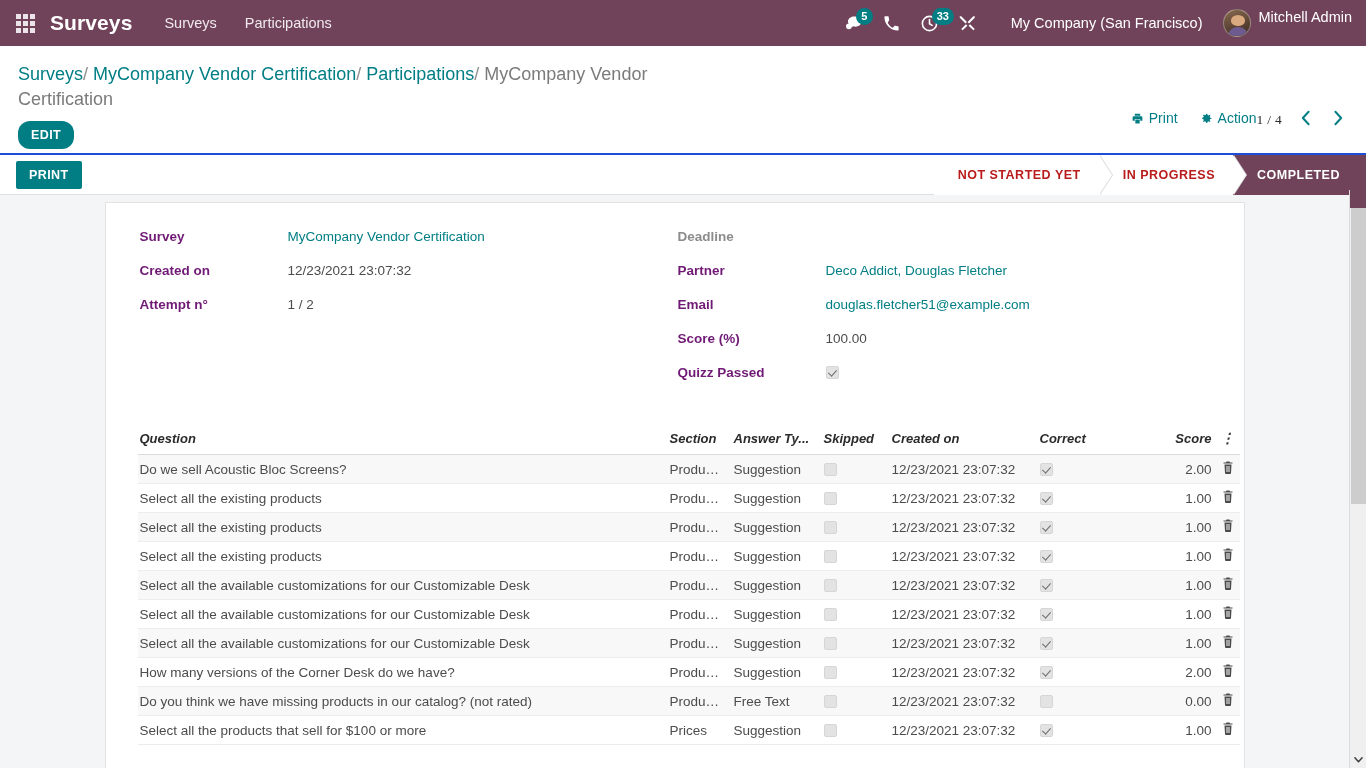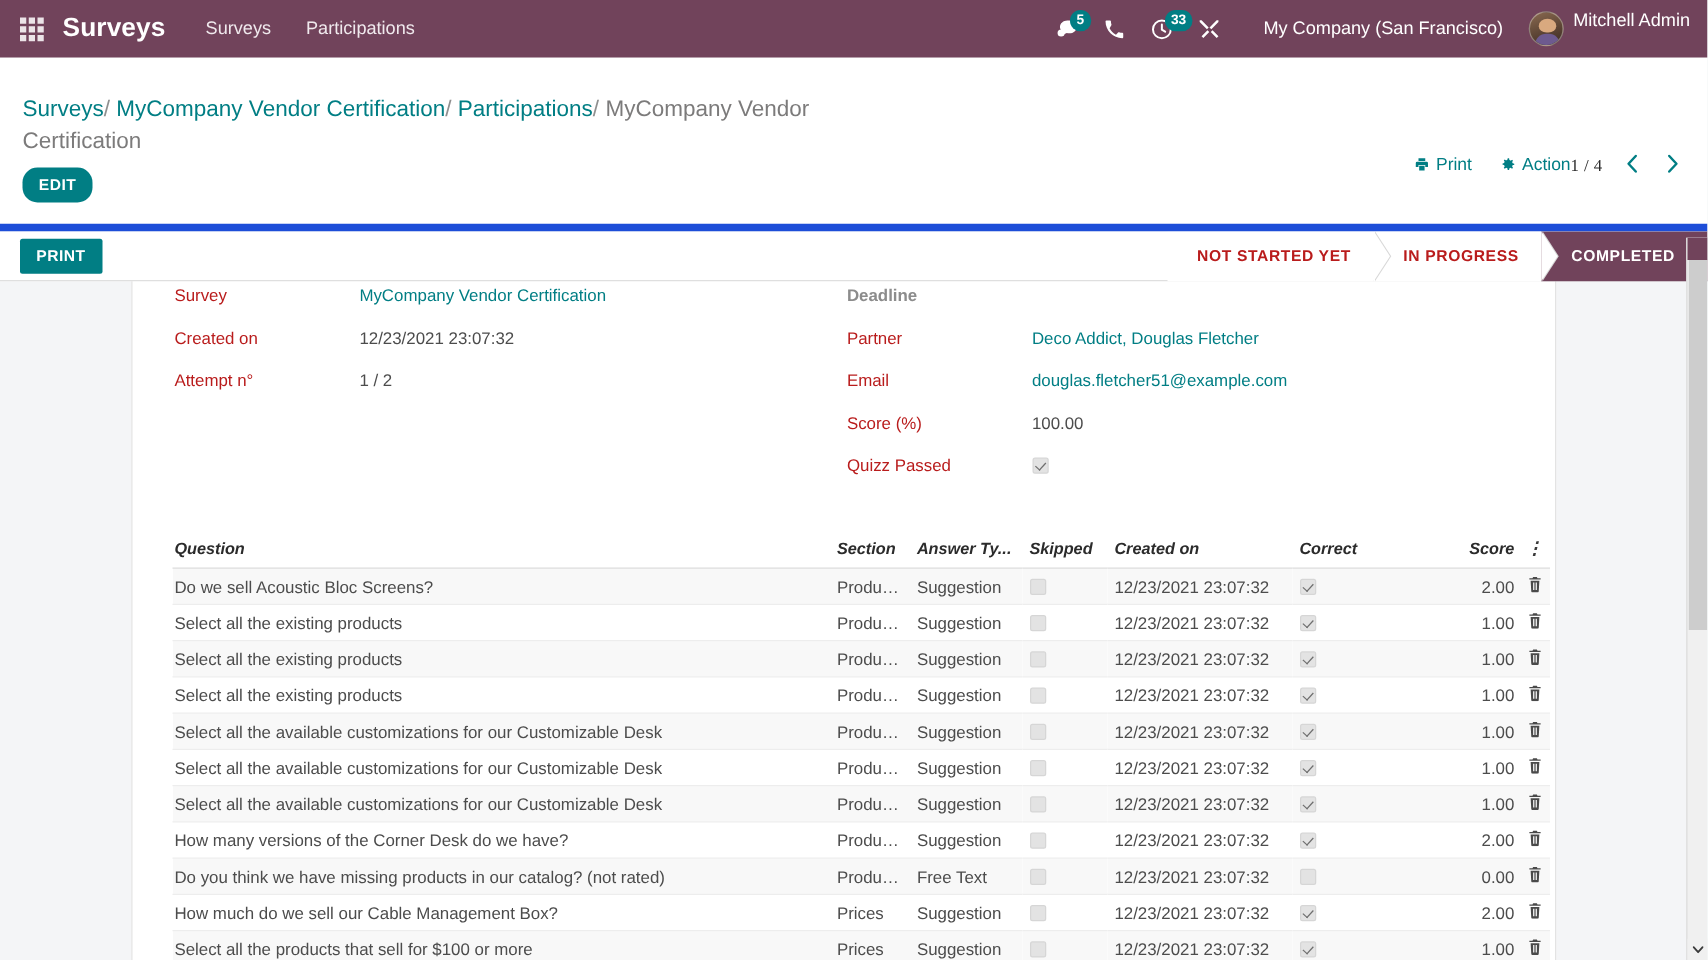--- a/index.html
+++ b/index.html
@@ -93,22 +93,22 @@
   .avatar::after {
     content:""; position:absolute; left:4px; bottom:0;
     width:20px; height:9px; border-radius:10px 10px 0 0;
     background:#6d5a8f;
   }
   .user-name { font-size: 14.5px; color:#fff; white-space: nowrap; }
 
   
   .control-panel {
     background:#fff;
-    border-bottom: 6px solid #1d4ed8;
-    padding: 16px 18px;
+    border-bottom: 2px solid #1d4ed8;
+    padding: 3px 18px;
     position: relative;
     z-index: 20;
   }
   .cp-top { display:flex; align-items:flex-start; padding-top: 13px; }
   .breadcrumb-wrap { flex: 1 1 auto; min-width:0; }
   .breadcrumb {
     font-size: 18px;
     line-height: 25px;
     color: #7c7b7b;
     max-width: 640px;
@@ -225,21 +225,21 @@
   .form-grid {
     display:grid;
     grid-template-columns: 538px 1fr;
     column-gap: 0;
     padding-left: 2px;
   }
   .fgroup { }
   .frow { display:flex; align-items:baseline; min-height:28px; margin-bottom: 6px; }
   .flabel {
     flex: 0 0 148px;
-    font-size: 13.5px; font-weight:400; color:#b91c1c;
+    font-size: 13.5px; font-weight:700; color:#701a75;
   }
   .flabel.empty { color:#8c8c8c; font-weight:700; }
   .fvalue { font-size: 13.5px; color:#4c4c4c; }
   .fvalue.link { color:#017e84; cursor:pointer; }
   .chk {
     display:inline-block;
     width:13px; height:13px;
     background:#e3e3e3;
     border:1px solid #d6d6d6;
     border-radius:2px;
@@ -595,32 +595,20 @@
                 <td class="c-answer">Free Text</td>
                 <td><span class="chk"></span></td>
                 <td class="c-created">12/23/2021 23:07:32</td>
                 <td><span class="chk"></span></td>
                 <td class="c-score">0.00</td>
                 <td class="c-opt"><span class="trash"><svg width="12" height="13" viewBox="0 0 24 26">
                       <path fill="#4a4a4a" d="M9 1h6l1 2h5v2H3V3h5zM5 7h14l-1 17a2 2 0 01-2 2H8a2 2 0 01-2-2zm4 3v12h2V10zm4 0v12h2V10z"></path>
                     </svg></span></td>
               </tr>
               <tr>
-                <td class="c-question">How much do we sell our Cable Management Box?</td>
-                <td class="c-section">Prices</td>
-                <td class="c-answer">Suggestion</td>
-                <td><span class="chk"></span></td>
-                <td class="c-created">12/23/2021 23:07:32</td>
-                <td><span class="chk on"></span></td>
-                <td class="c-score">2.00</td>
-                <td class="c-opt"><span class="trash"><svg width="12" height="13" viewBox="0 0 24 26">
-                      <path fill="#4a4a4a" d="M9 1h6l1 2h5v2H3V3h5zM5 7h14l-1 17a2 2 0 01-2 2H8a2 2 0 01-2-2zm4 3v12h2V10zm4 0v12h2V10z"></path>
-                    </svg></span></td>
-              </tr>
-              <tr>
                 <td class="c-question">Select all the products that sell for $100 or more</td>
                 <td class="c-section">Prices</td>
                 <td class="c-answer">Suggestion</td>
                 <td><span class="chk"></span></td>
                 <td class="c-created">12/23/2021 23:07:32</td>
                 <td><span class="chk on"></span></td>
                 <td class="c-score">1.00</td>
                 <td class="c-opt"><span class="trash"><svg width="12" height="13" viewBox="0 0 24 26">
                       <path fill="#4a4a4a" d="M9 1h6l1 2h5v2H3V3h5zM5 7h14l-1 17a2 2 0 01-2 2H8a2 2 0 01-2-2zm4 3v12h2V10zm4 0v12h2V10z"></path>
                     </svg></span></td>

